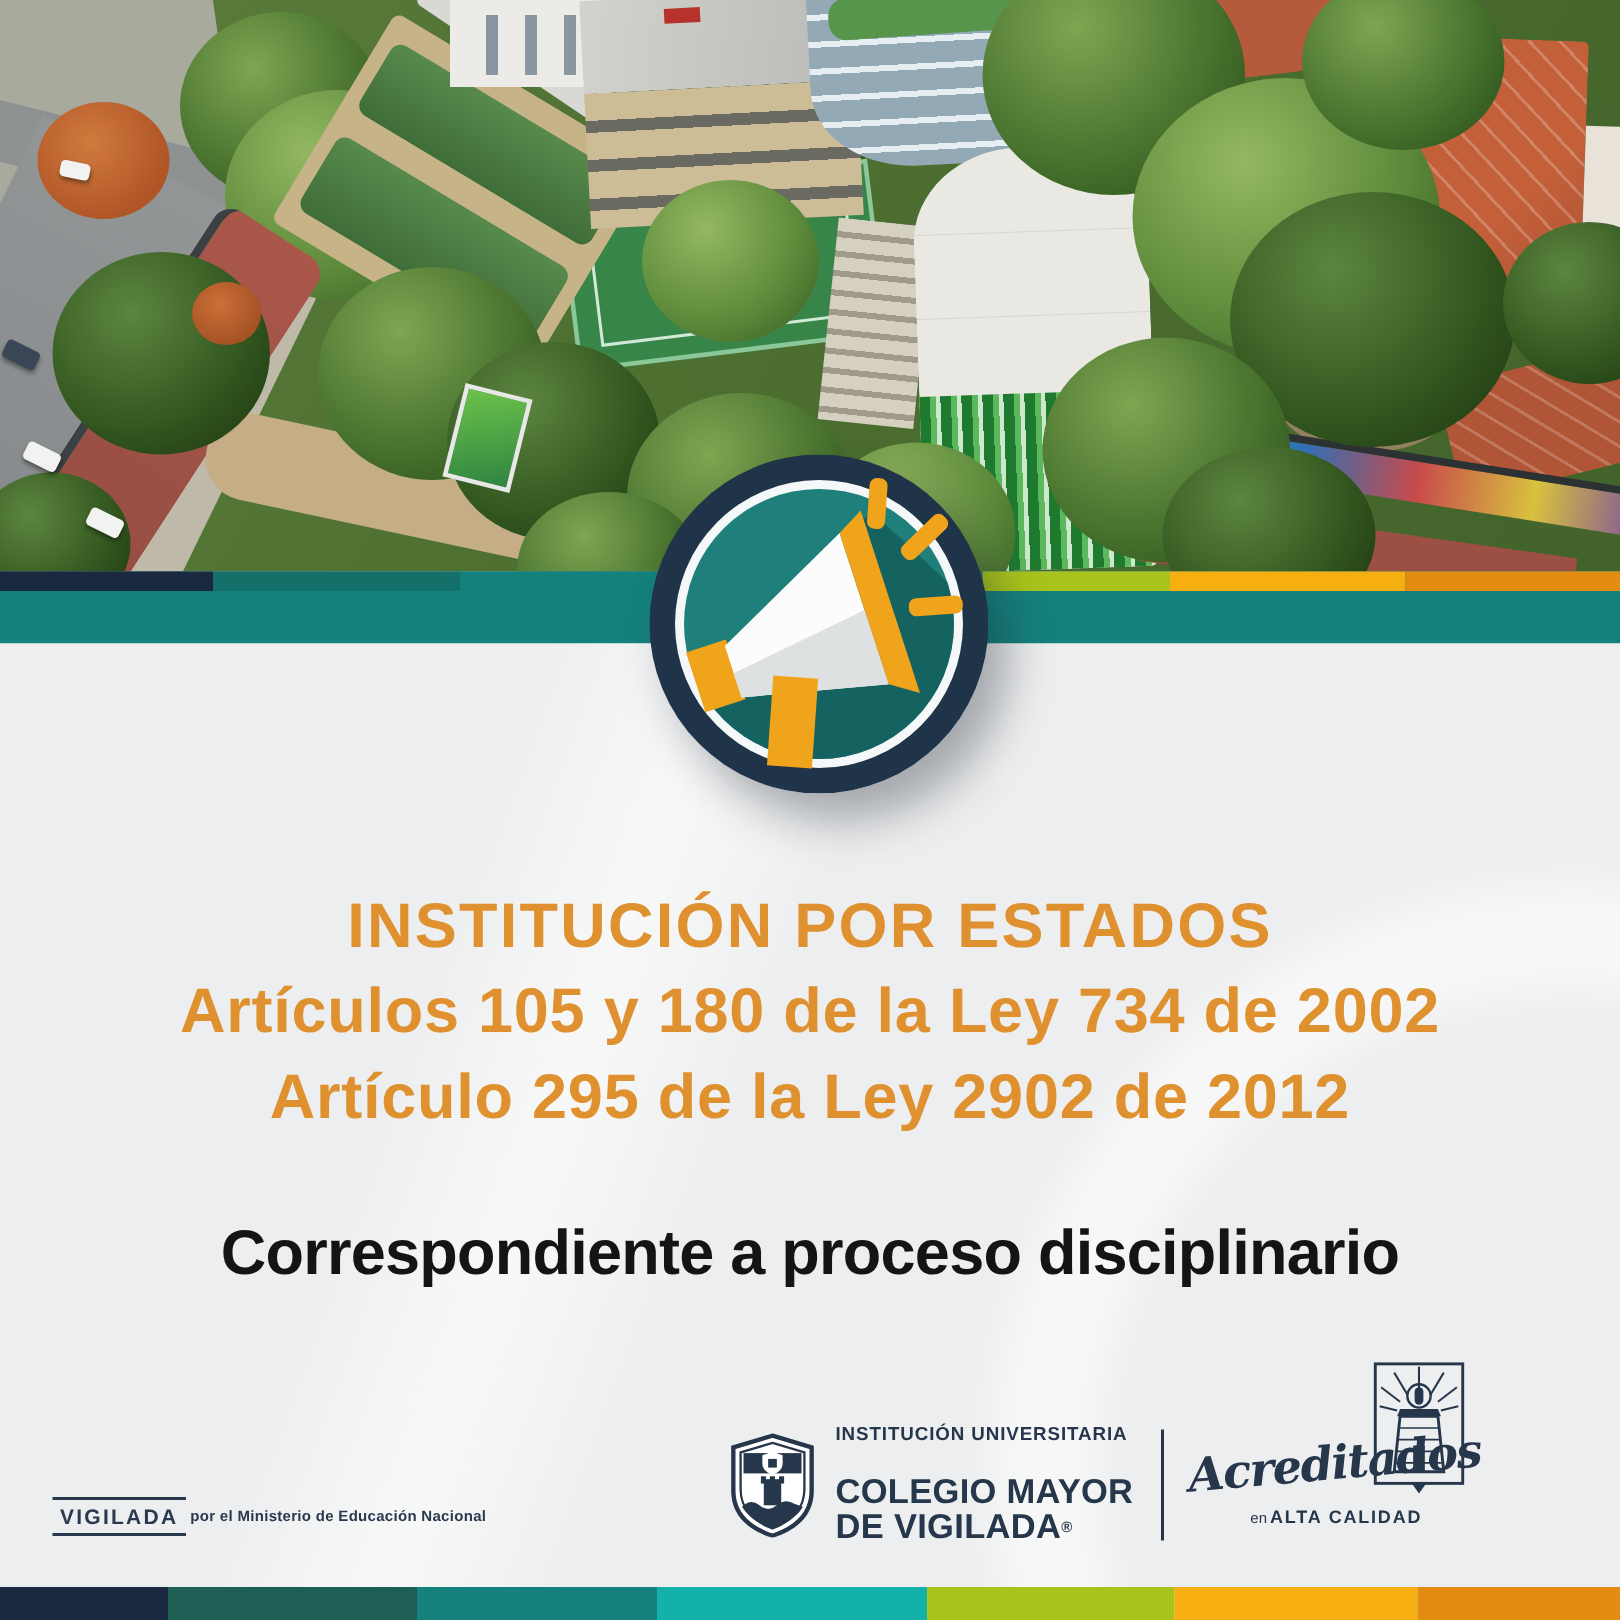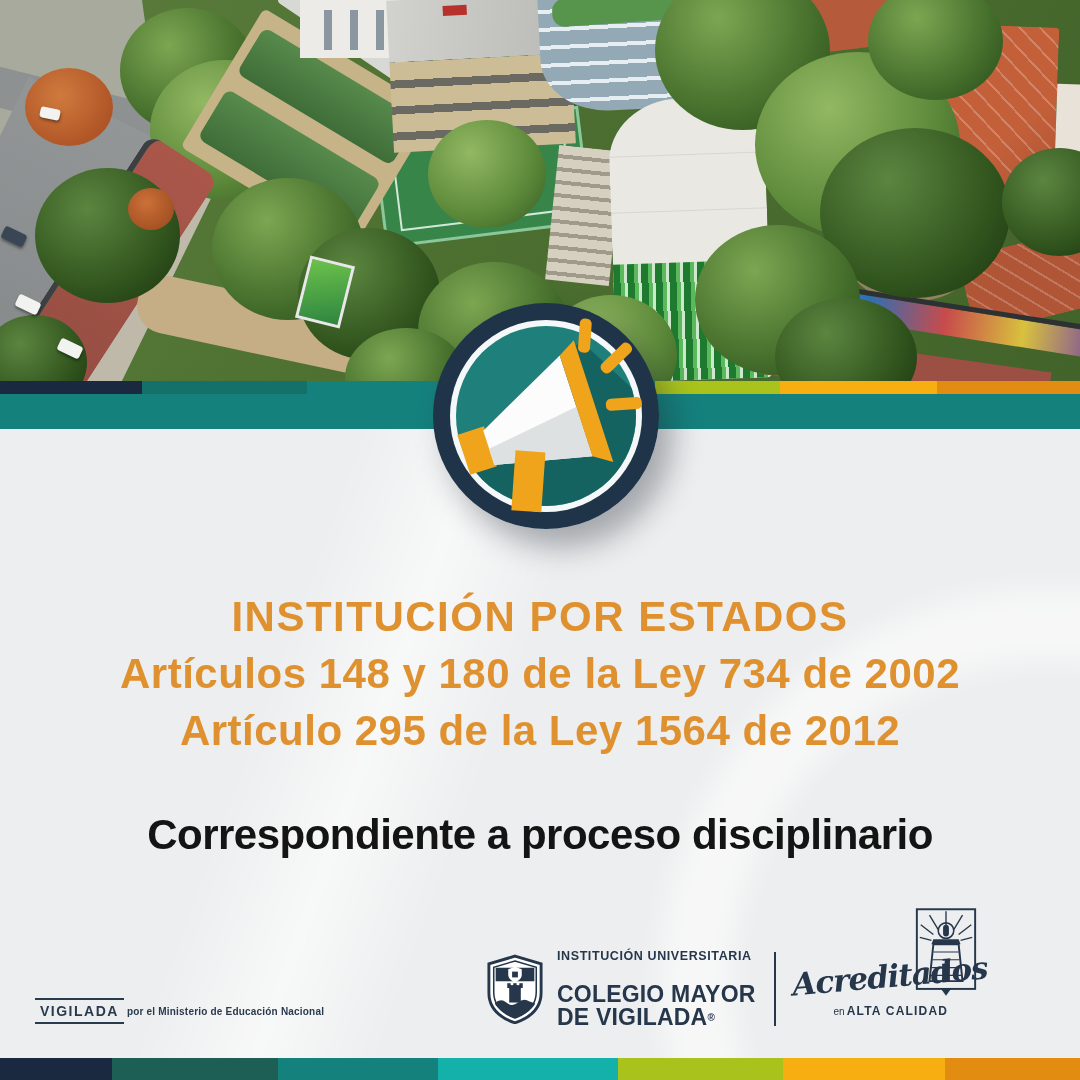--- a/index.html
+++ b/index.html
@@ -170,22 +170,22 @@
       <div style="width: 135px; background: rgb(226, 141, 18);"></div>
     </div>
 
   <div class="body-area">
     <div class="swoosh-band"></div>
     <div class="swoosh-ring"></div>
   </div>
 
   <div class="headline">
     <div class="l1">INSTITUCIÓN POR ESTADOS</div>
-    <div class="l2">Artículos 148 y 180 de la Ley 734 de 2002</div>
-    <div class="l3">Artículo 295 de la Ley 1564 de 2012</div>
+    <div class="l2">Artículos 105 y 180 de la Ley 734 de 2002</div>
+    <div class="l3">Artículo 295 de la Ley 2902 de 2012</div>
   </div>
   <div class="subheadline">Correspondiente a proceso disciplinario</div>
 
   <div class="badge">
     <svg width="226" height="226" viewBox="0 0 226 226">
       <defs>
         <clipPath id="bc">
             <circle cx="113" cy="113" r="90"></circle>
           </clipPath>
       </defs>

